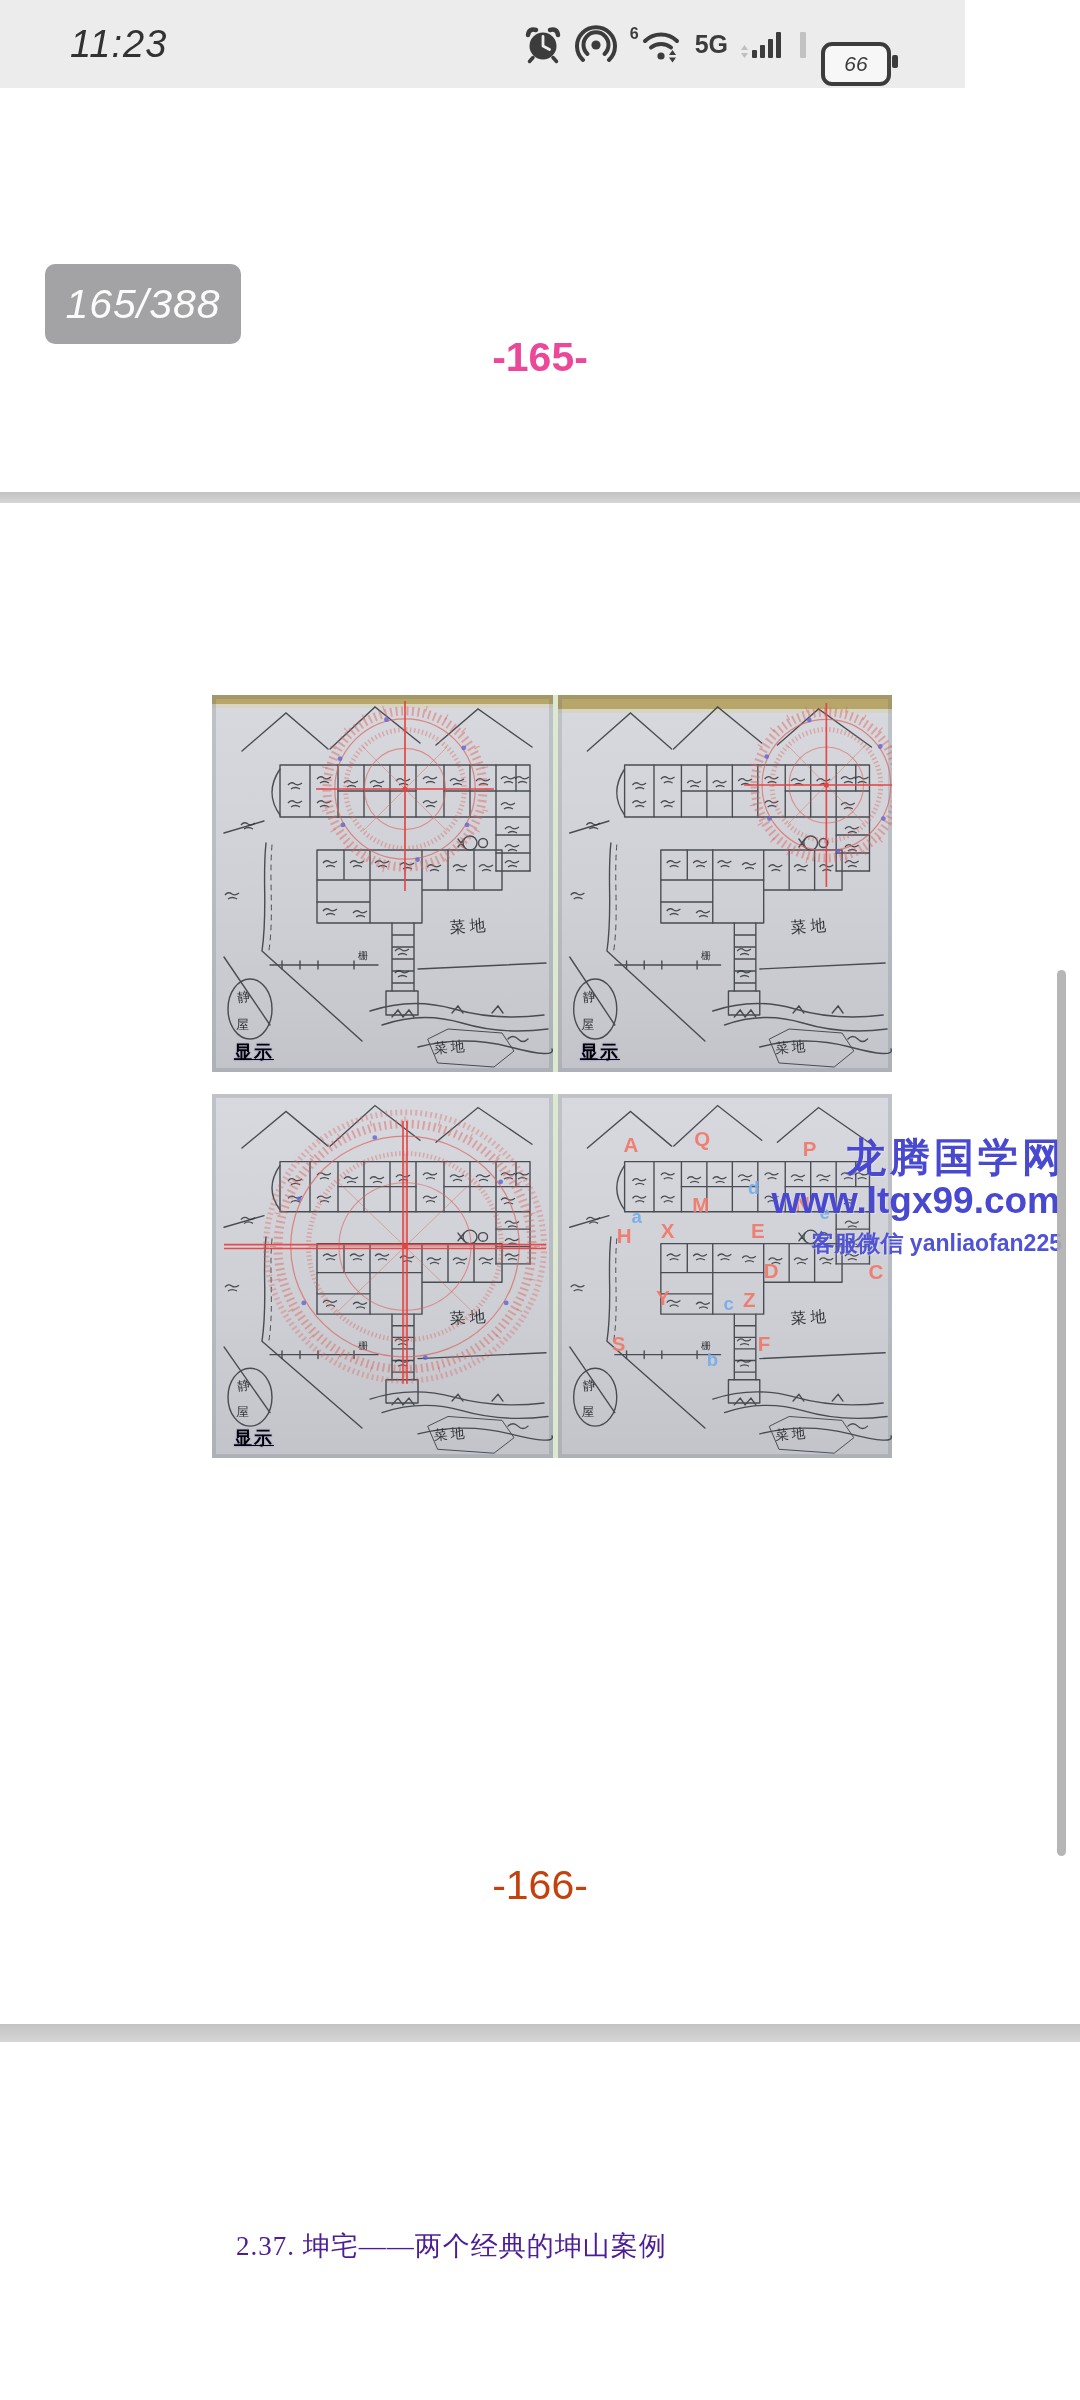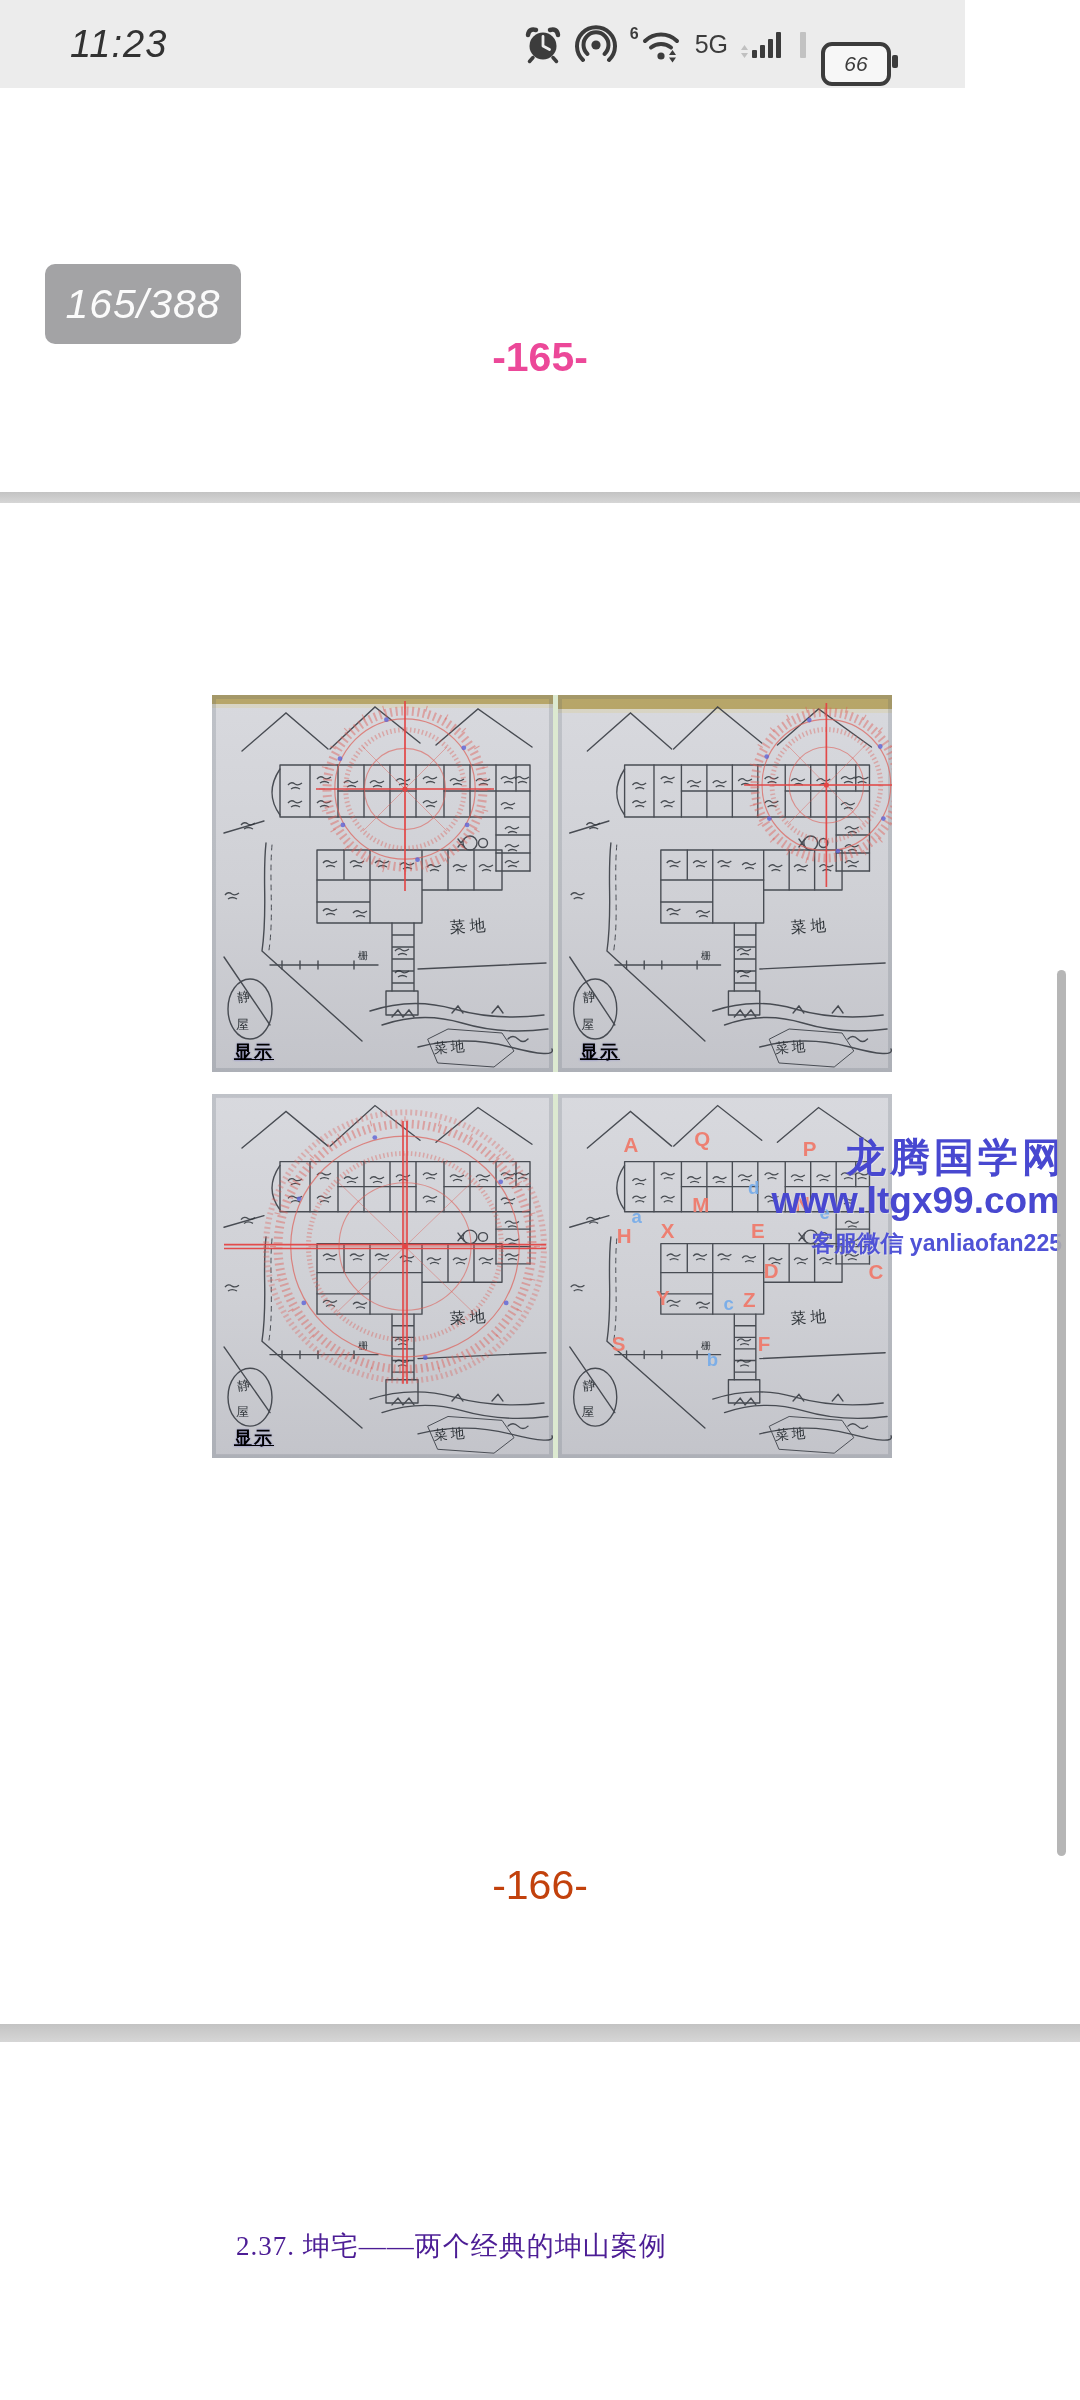--- a/index.html
+++ b/index.html
@@ -12,21 +12,21 @@
     position:absolute;left:0;top:0;width:965px;height:88px;
     background:#ececec;display:flex;align-items:center;justify-content:space-between;
   }
   .sb-time{
     margin-left:70px;font-size:38px;font-style:italic;color:#323232;letter-spacing:1px;
   }
   .sb-icons{display:flex;align-items:center;gap:13px;margin-right:74px;}
   .sb-icons svg{display:block;}
   .wifi-wrap{display:flex;align-items:flex-start;}
   .wifi6{font-size:16px;font-weight:bold;color:#3c3c3c;margin-right:1px;margin-top:2px;}
-  .net-label{font-size:25px;font-weight:normal;color:#3c3c3c;letter-spacing:0px;}
+  .net-label{font-size:25px;font-weight:bold;color:#3c3c3c;letter-spacing:0px;}
   .battery{
     position:relative;width:62px;height:36px;border:4px solid #3c3c3c;border-radius:11px;
     background:#f7f7f7;display:flex;align-items:center;justify-content:center;margin-top:40px;
   }
   .battery:after{
     content:"";position:absolute;right:-11px;top:9px;width:6px;height:13px;
     background:#3c3c3c;border-radius:2px;
   }
   .battery span{font-size:21px;color:#3c3c3c;font-style:italic;}
   

